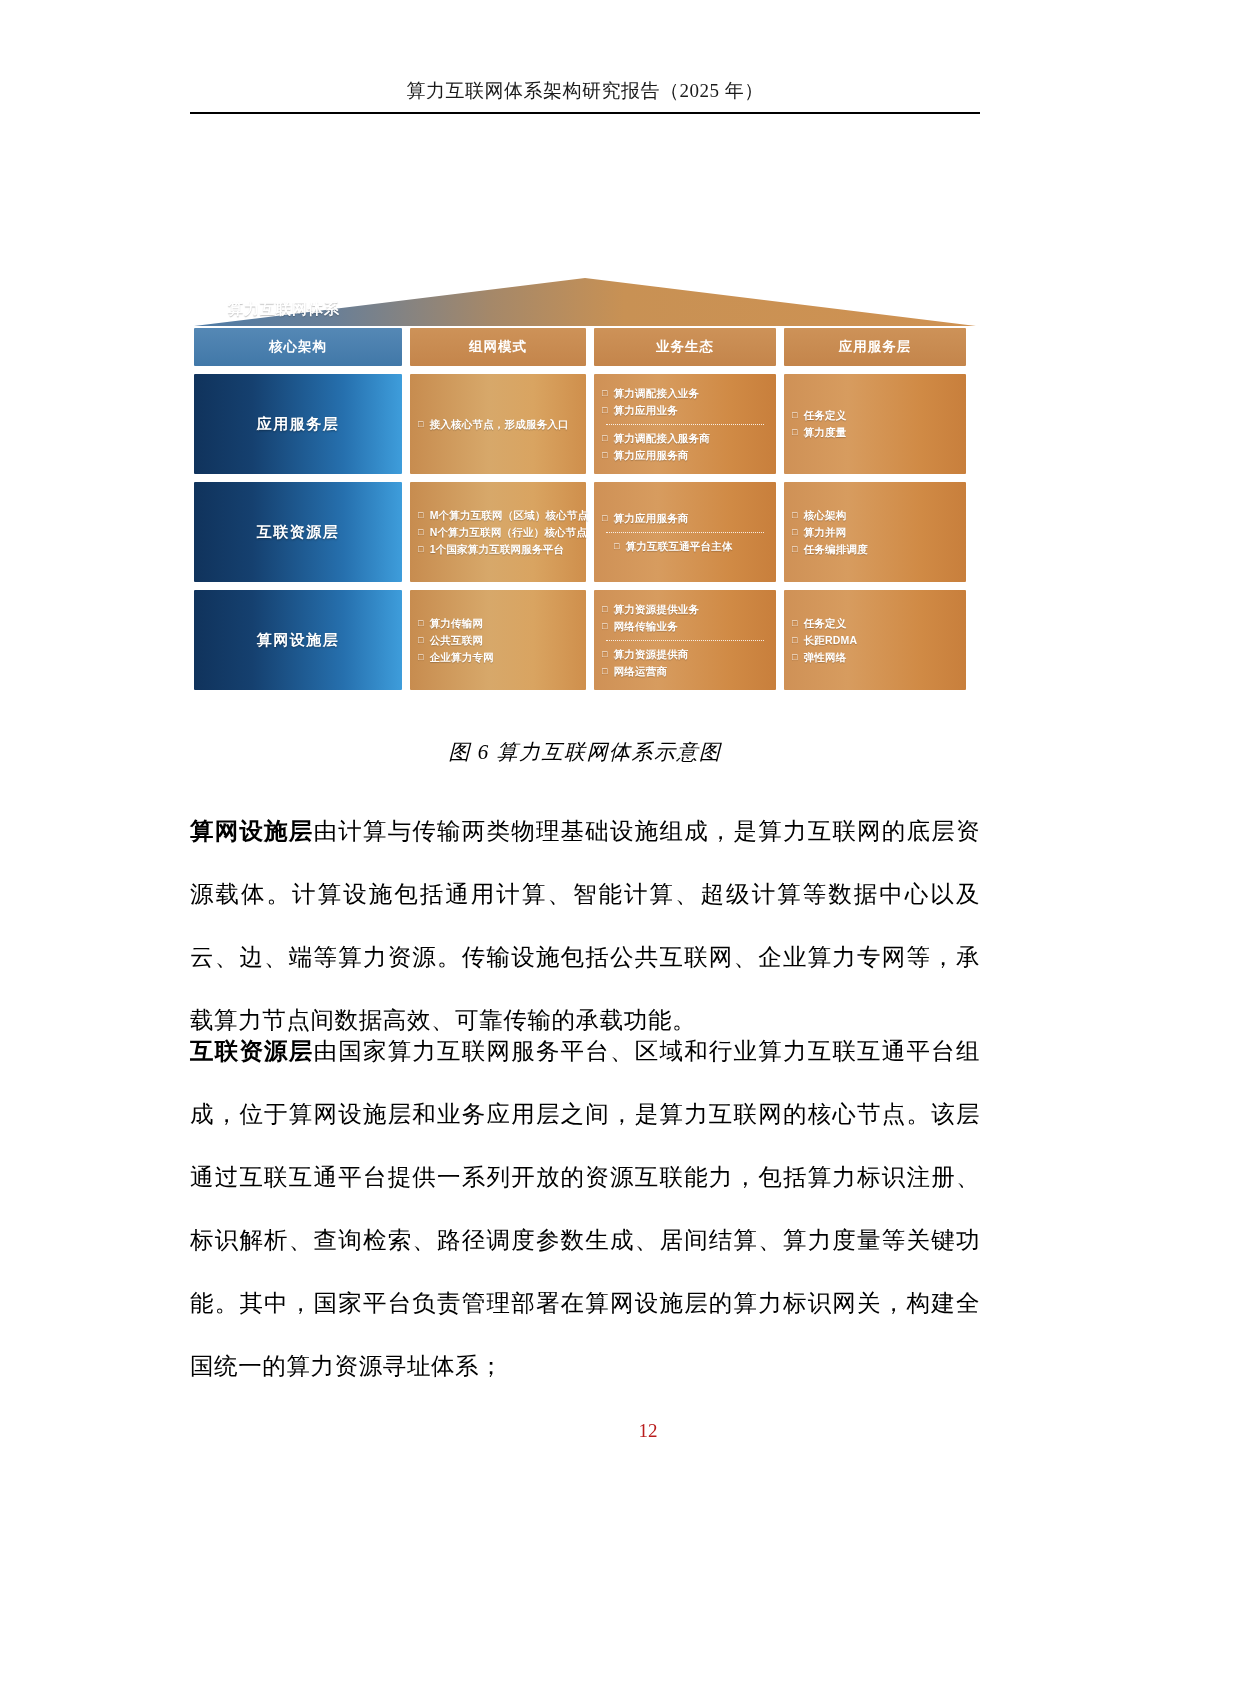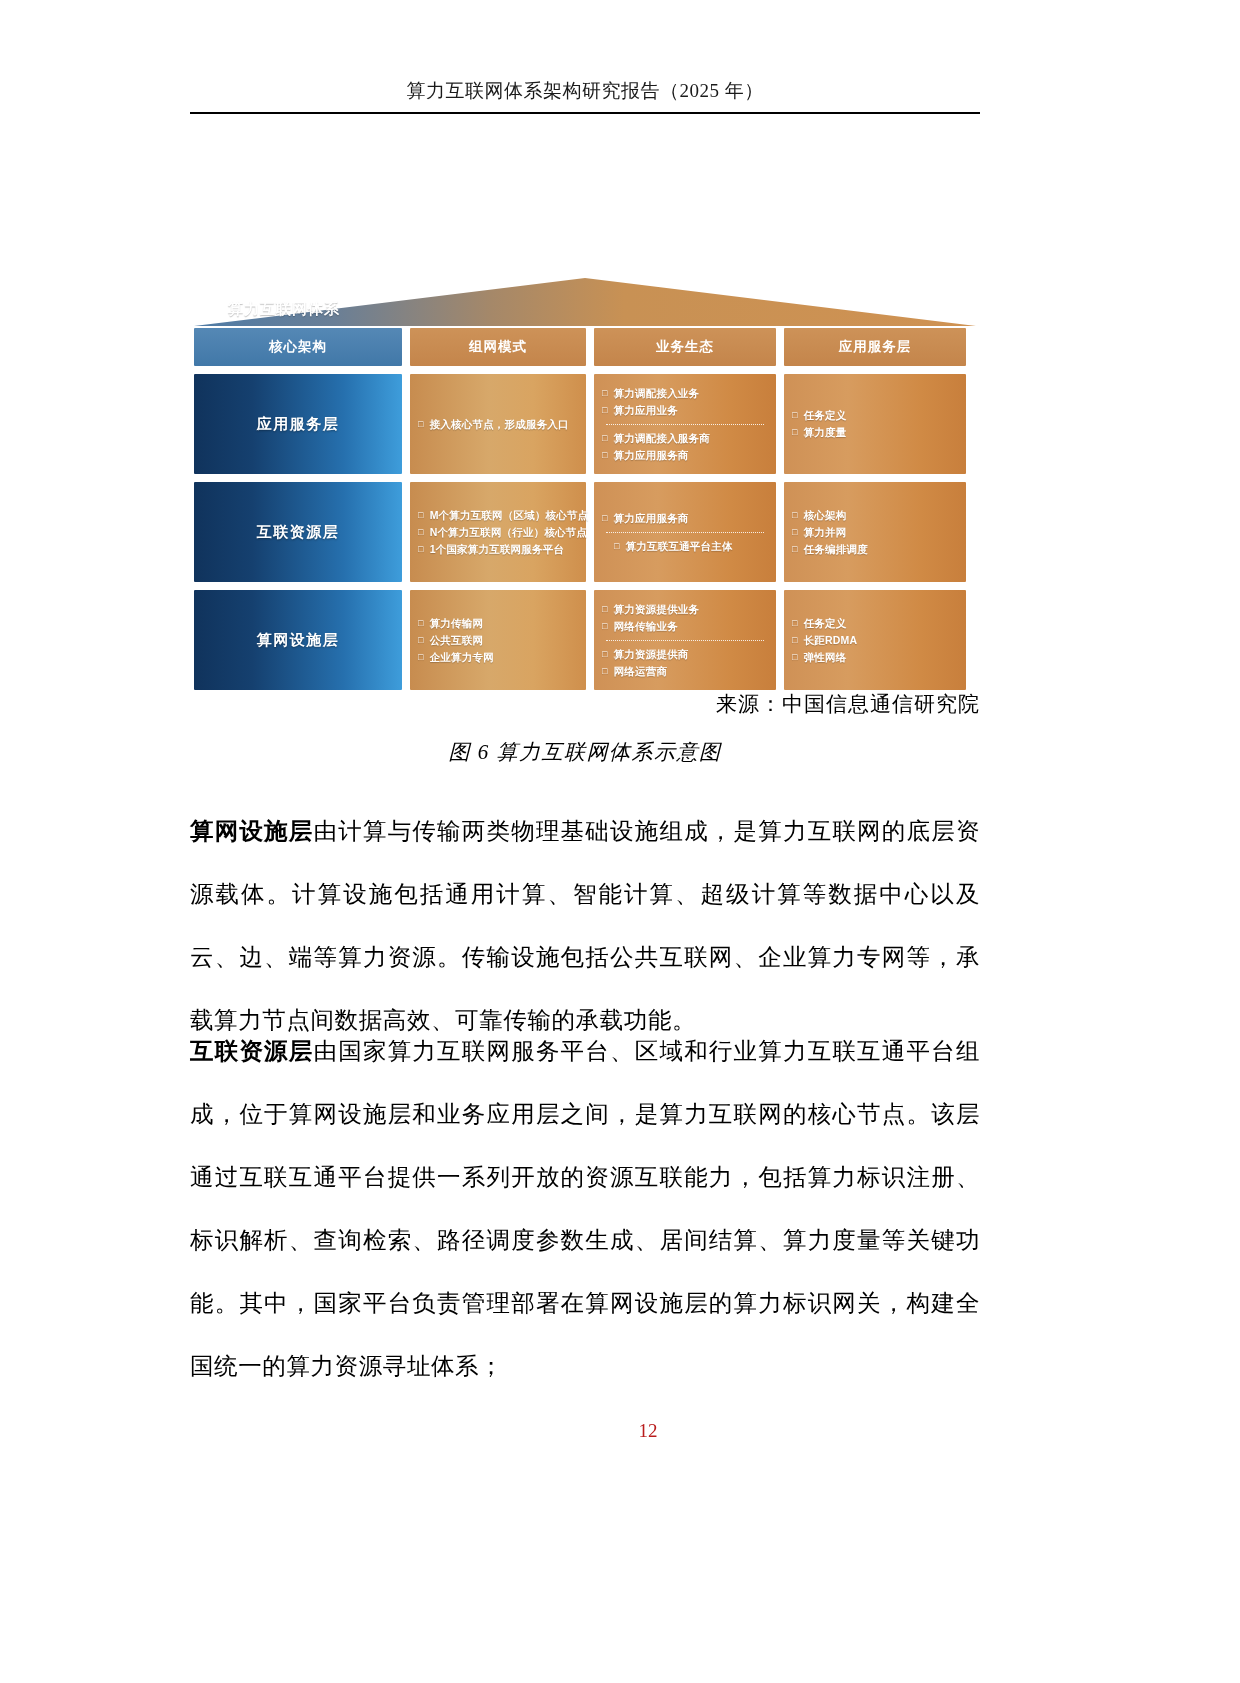--- a/index.html
+++ b/index.html
@@ -451,21 +451,20 @@
                   <span>弹性网络</span>
                 </div>
               </div>
             </div>
         </div>
       </div>
 
     </div>
   </div>
 
-  <div class="source">来源：中国信息通信研究院</div>
 
   <div class="caption">图 6 算力互联网体系示意图</div>
 
   <div class="para p2">
     <b>算网设施层</b><span>由计算与传输两类物理基础设施组成，是算力互联网的底层资源载体。计算设施包括通用计算、智能计算、超级计算等数据中心以及云、边、端等算力资源。传输设施包括公共互联网、企业算力专网等，承载算力节点间数据高效、可靠传输的承载功能。</span>
   </div>
 
   <div class="para p3">
     <b>互联资源层</b><span>由国家算力互联网服务平台、区域和行业算力互联互通平台组成，位于算网设施层和业务应用层之间，是算力互联网的核心节点。该层通过互联互通平台提供一系列开放的资源互联能力，包括算力标识注册、标识解析、查询检索、路径调度参数生成、居间结算、算力度量等关键功能。其中，国家平台负责管理部署在算网设施层的算力标识网关，构建全国统一的算力资源寻址体系；</span>
   </div>

